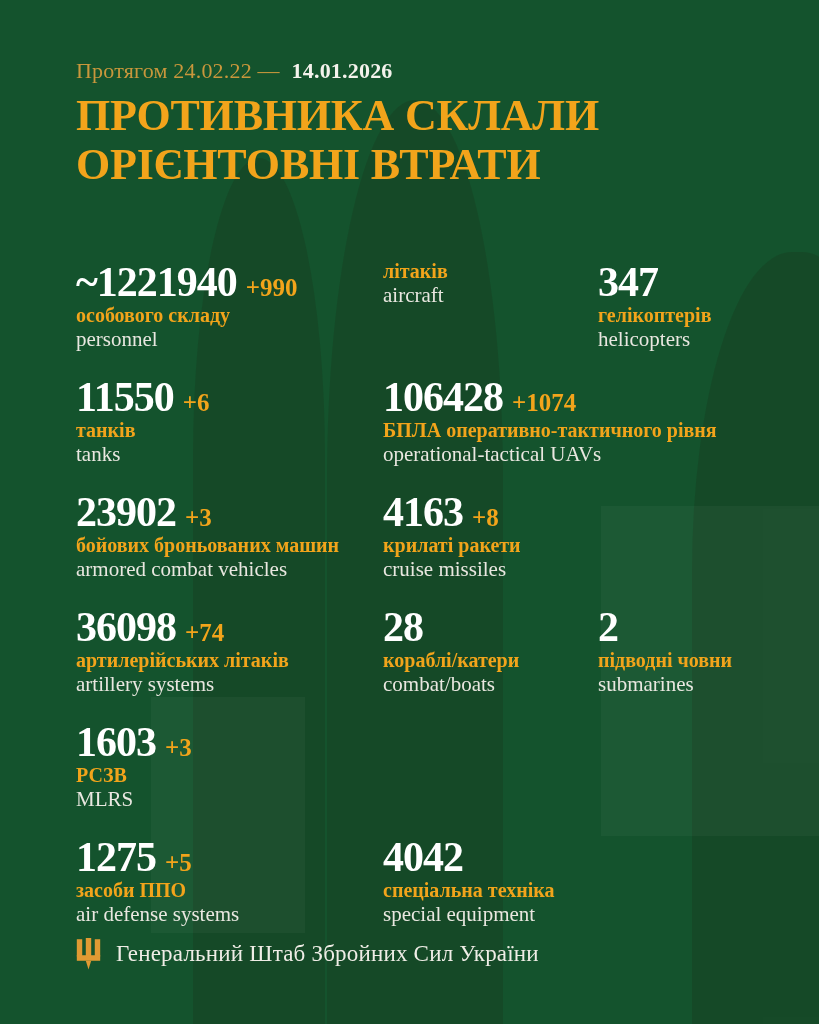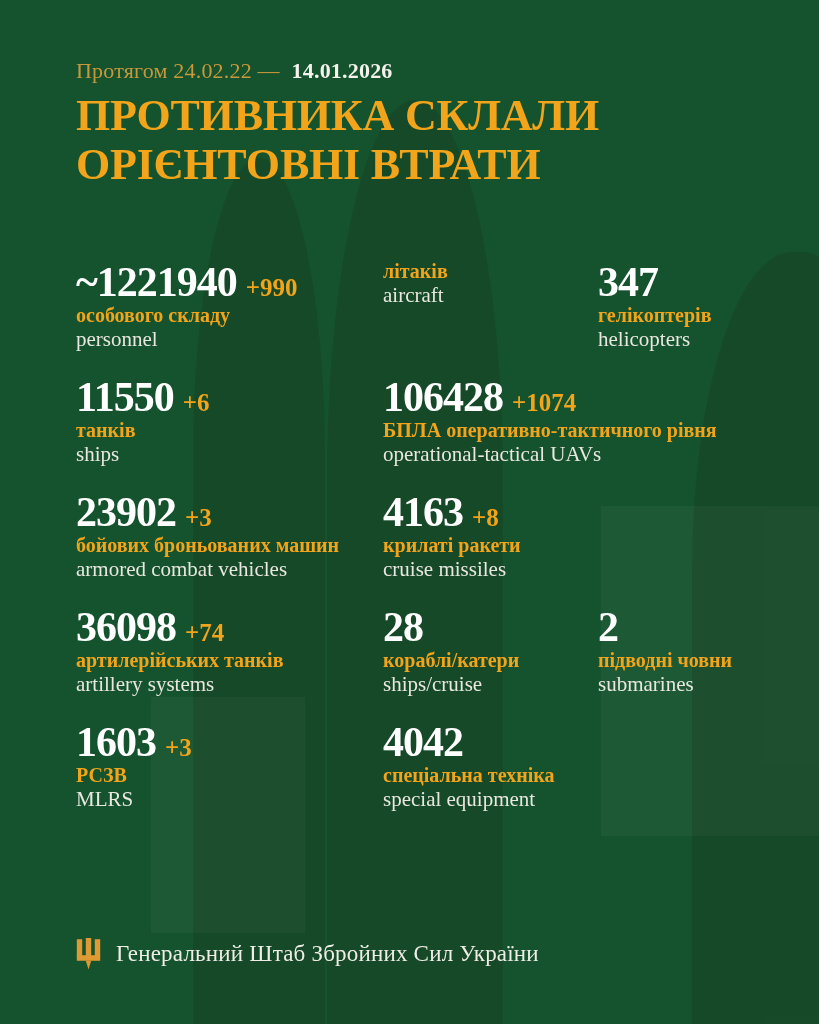--- a/index.html
+++ b/index.html
@@ -139,21 +139,21 @@
 
     <div class="stat c3">
       <div class="num-line"><span class="num">347</span></div>
       <div class="lua">гелікоптерів</div>
       <div class="len">helicopters</div>
     </div>
 
     <div class="stat c1">
       <div class="num-line"><span class="num">11550</span><span class="delta">+6</span></div>
       <div class="lua">танків</div>
-      <div class="len">ships</div>
+      <div class="len">tanks</div>
     </div>
 
     <div class="stat c23">
       <div class="num-line"><span class="num">106428</span><span class="delta">+1074</span></div>
       <div class="lua">БПЛА оперативно-тактичного рівня</div>
       <div class="len">operational-tactical UAVs</div>
     </div>
 
     <div class="stat c1">
       <div class="num-line"><span class="num">23902</span><span class="delta">+3</span></div>
@@ -162,43 +162,48 @@
     </div>
 
     <div class="stat c23">
       <div class="num-line"><span class="num">4163</span><span class="delta">+8</span></div>
       <div class="lua">крилаті ракети</div>
       <div class="len">cruise missiles</div>
     </div>
 
     <div class="stat c1">
       <div class="num-line"><span class="num">36098</span><span class="delta">+74</span></div>
-      <div class="lua">артилерійських танків</div>
+      <div class="lua">артилерійських літаків</div>
       <div class="len">artillery systems</div>
     </div>
 
     <div class="stat c2">
       <div class="num-line"><span class="num">28</span></div>
       <div class="lua">кораблі/катери</div>
-      <div class="len">ships/cruise</div>
+      <div class="len">combat/boats</div>
     </div>
 
     <div class="stat c3">
       <div class="num-line"><span class="num">2</span></div>
       <div class="lua">підводні човни</div>
       <div class="len">submarines</div>
     </div>
 
     <div class="stat c1">
       <div class="num-line"><span class="num">1603</span><span class="delta">+3</span></div>
       <div class="lua">РСЗВ</div>
       <div class="len">MLRS</div>
     </div>
 
 
+    <div class="stat c1">
+      <div class="num-line"><span class="num">1275</span><span class="delta">+5</span></div>
+      <div class="lua">засоби ППО</div>
+      <div class="len">air defense systems</div>
+    </div>
 
     <div class="stat c23">
       <div class="num-line"><span class="num">4042</span></div>
       <div class="lua">спеціальна техніка</div>
       <div class="len">special equipment</div>
     </div>
 
   </div>
 
   <div class="footer">

